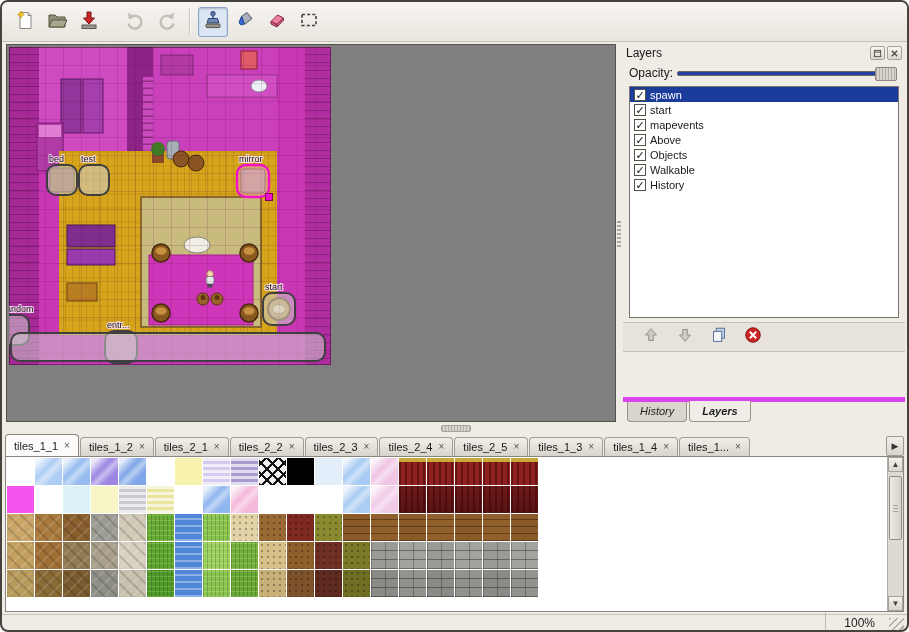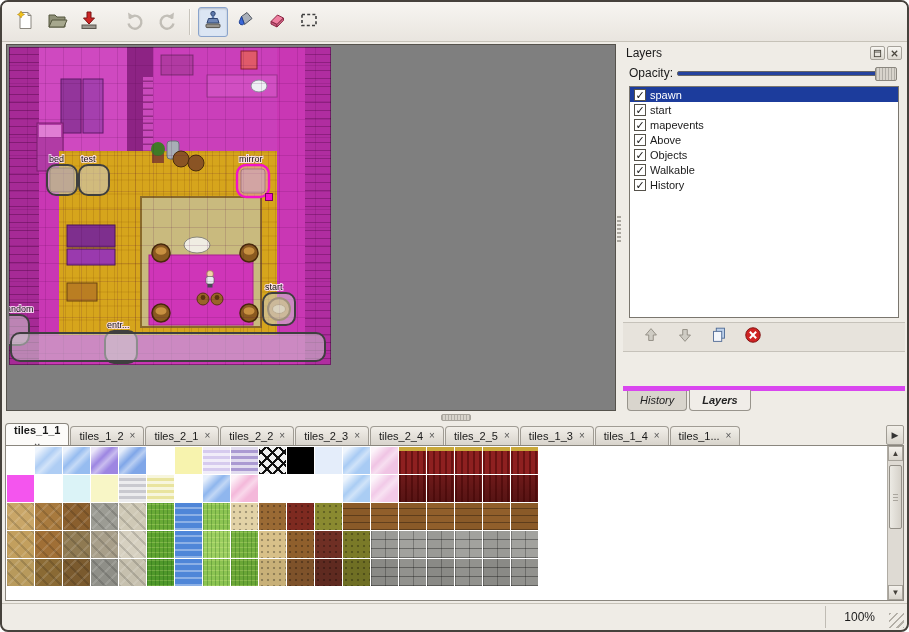--- a/index.html
+++ b/index.html
@@ -74,21 +74,21 @@
                        border:1px solid #a8a49c; border-radius:2px; background:#d8d4cc;
                        background-image:repeating-linear-gradient(90deg, rgba(0,0,0,.18) 0 1px, transparent 1px 3px); }
 
   
   #tilesets-dock { height:182px; padding:0 3px; display:flex; flex-direction:column; }
   #tileset-tabbar { height:24px; display:flex; align-items:flex-end; }
   #tileset-tabs { flex:1; display:flex; overflow:hidden; align-items:flex-end; }
   .ttab { display:flex; align-items:center; gap:6px; font-size:11px; padding:0 8px; white-space:nowrap;
           border:1px solid #a09c94; border-bottom:none; border-radius:4px 4px 0 0;
           background:linear-gradient(#f2efe9,#d8d4cc); margin-right:1px; height:19px; flex:none; }
-  .ttab.active { background:#fcfbf9; height:22px; border-color:#8a867e; font-weight:bold;flex-direction:column; }
+  .ttab.active { background:#fcfbf9; height:22px; border-color:#8a867e; font-weight:normal; }
   .ttab-close { font-size:10px; color:#555; line-height:1; }
   #tab-scroll-right { width:18px; height:20px; border:1px solid #a09c94; border-radius:2px; flex:none;
                       background:linear-gradient(#f2efe9,#d8d4cc); font-size:9px; color:#333;
                       display:flex; align-items:center; justify-content:center; margin-left:2px; }
   #tileset-content { flex:1; display:flex; border:1px solid #8a867e; background:#ffffff; min-height:0; margin-bottom:2px; }
   #tile-grid { flex:1; overflow:hidden; padding:1px; }
   .tile-row { display:flex; gap:1px; margin-bottom:1px; }
   .tile { width:27px; height:27px; flex:none; }
 
   .p-sheen   { background-image:linear-gradient(135deg, rgba(255,255,255,.8) 12%, transparent 40%, rgba(255,255,255,.45) 55%, transparent 72%); }
@@ -113,21 +113,21 @@
   #tile-scrollbar { width:16px; border-left:1px solid #b0aca4; background:#dedad3; display:flex; flex-direction:column; }
   .sb-btn { height:15px; display:flex; align-items:center; justify-content:center; font-size:8px; color:#44403a;
             border:1px solid #a6a29a; background:linear-gradient(#f4f1ec,#d9d5cd); }
   #sb-track { flex:1; position:relative; }
   #sb-thumb { position:absolute; left:1px; right:1px; top:4px; height:64px; border:1px solid #938f87; border-radius:2px;
               background:linear-gradient(90deg,#eceae4,#d5d1c9); }
   #sb-thumb::after { content:""; position:absolute; left:3px; right:3px; top:50%; margin-top:-4px; height:8px;
                      background:repeating-linear-gradient(0deg,#aaa69e 0 1px, transparent 1px 3px); }
 
   
-  #statusbar { height:27px; border-top:1px solid #c6c2b8; display:flex; align-items:center; justify-content:flex-end; font-size:12px; }
+  #statusbar { height:16px; border-top:1px solid #c6c2b8; display:flex; align-items:center; justify-content:flex-end; font-size:12px; }
   #zoom-cell { border-left:1px solid #c0bcb4; padding:4px 14px 4px 18px; }
   #grip { width:15px; height:15px; margin:6px 3px 0 0;
           background:repeating-linear-gradient(135deg, #b2aea6 0 2px, transparent 2px 5px); }
 </style>
 </head>
 <body>
 
 <div id="window">
 
 

